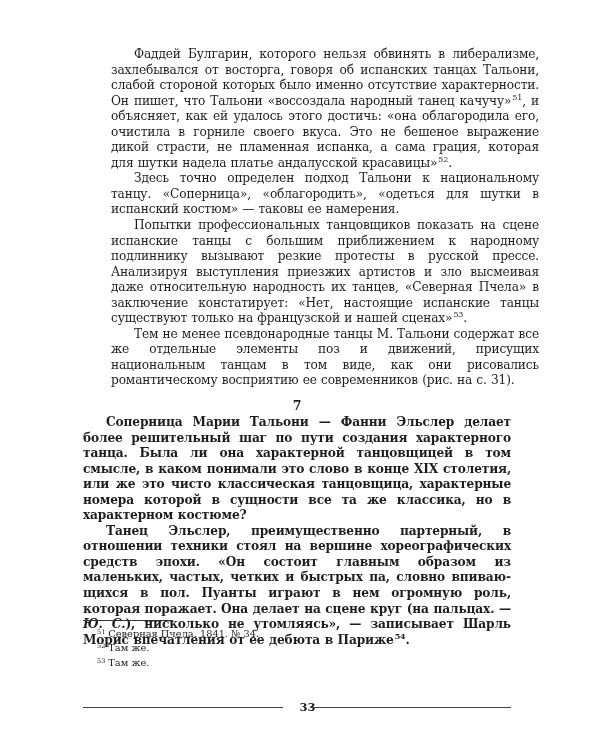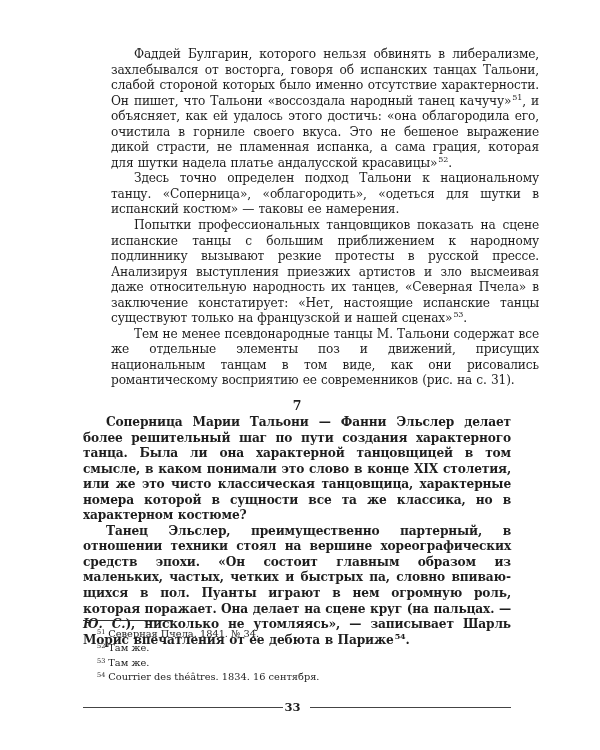--- a/index.html
+++ b/index.html
@@ -88,21 +88,21 @@
   .folio-line {
     position: absolute;
     top: 8px;
     height: 0;
     border-top: 1px solid #444;
   }
   .folio-line.left { left: 0; width: 200px; }
   .folio-line.right { left: 227px; width: 201px; }
   .folio-num {
     position: absolute;
-    left: 196px;
+    left: 211px;
     width: 27px;
     top: 0;
     text-align: center;
     font-weight: bold;
     font-size: 11.5px;
     line-height: 16px;
   }
 </style>
 </head>
 <body>
@@ -122,21 +122,20 @@
     <p><span>Соперница Марии Тальони — Фанни Эльслер делает более реши­тельный шаг по пути создания характерного танца. Была ли она характерной танцовщицей в том смысле, в каком понимали это слово в конце XIX столетия, или же это чисто классическая танцовщица, характерные номера которой в сущности все та же классика, но в характерном костюме?</span></p>
     <p><span>Танец Эльслер, преимущественно партерный, в отношении техники стоял на вершине хореографических средств эпохи. «Он состоит глав­ным образом из маленьких, частых, четких и быстрых па, словно впиваю­щихся в пол. Пуанты играют в нем огромную роль, которая поражает. Она делает на сцене круг (на пальцах. — </span><i>Ю. С.</i><span>), нисколько не утомля­ясь», — записывает Шарль Морис впечатления от ее дебюта в Париже</span><sup>54</sup><span>.</span></p>
   </div>
 
   <div class="footnote-rule"></div>
 
   <div class="footnotes">
     <p class="footnote"><span class="fn-num">51</span><span>Северная Пчела. 1841. № 34.</span></p>
     <p class="footnote"><span class="fn-num">52</span><span>Там же.</span></p>
     <p class="footnote"><span class="fn-num">53</span><span>Там же.</span></p>
-    <p class="footnote"><span class="fn-num">54</span><span>Courrier des théâtres. 1834. 16 сентября.</span></p>
   </div>
 
   <div class="folio">
     <div class="folio-line left"></div>
     <div class="folio-num">33</div>
     <div class="folio-line right"></div>
   </div>
 
 </div>
 

